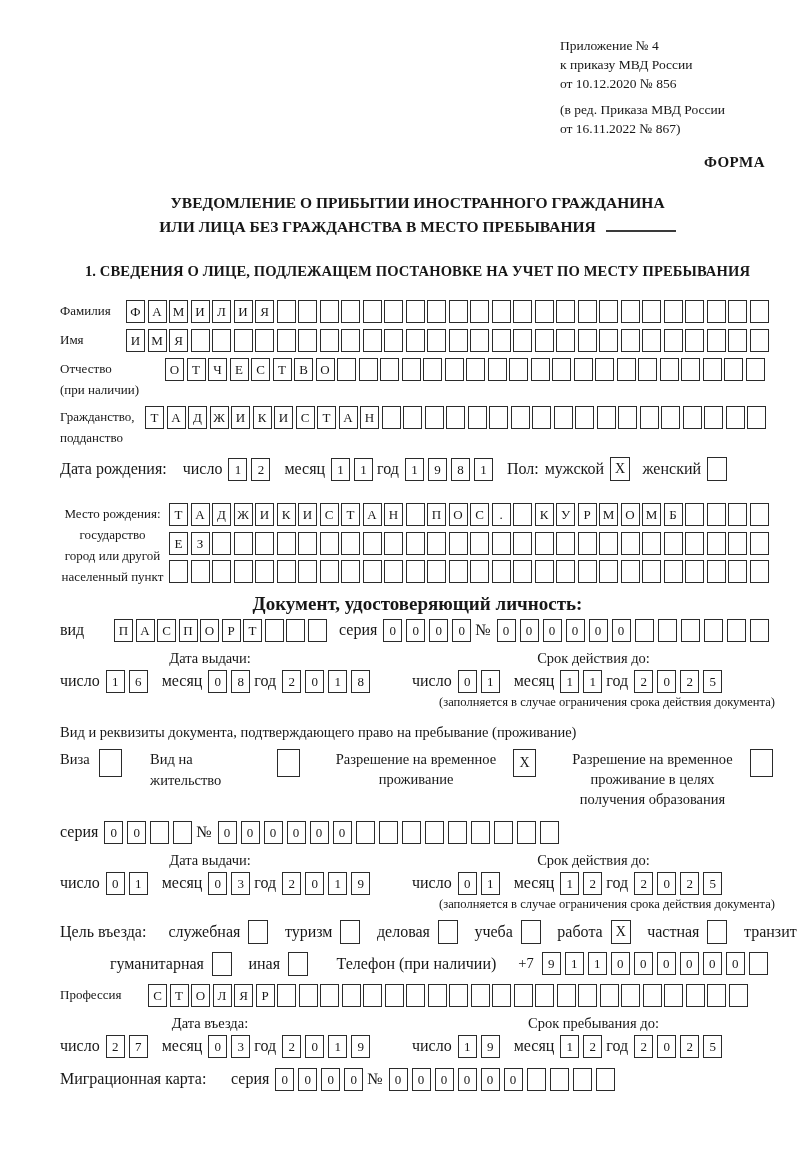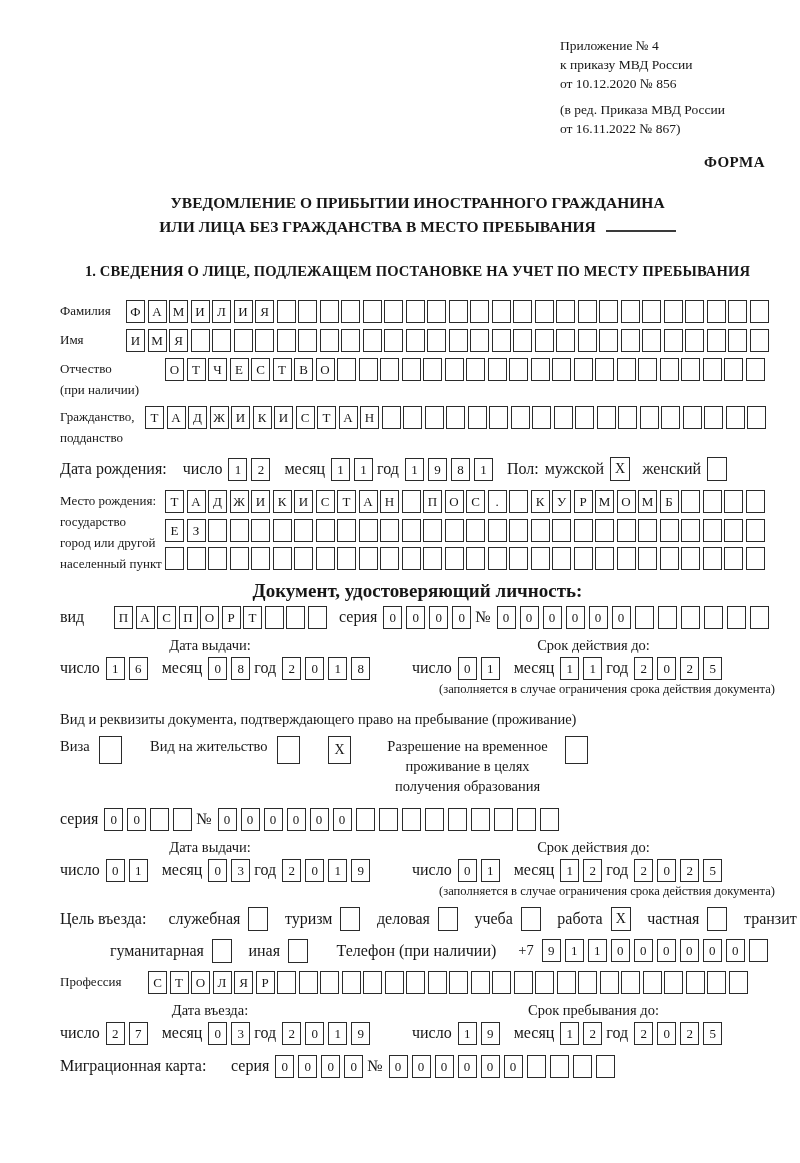--- a/index.html
+++ b/index.html
@@ -255,21 +255,21 @@
         <span class="cell">8</span>
         <span class="cell">1</span>
       </span>
     <span class="sub gapl">Пол:</span>
     <span class="sub">мужской</span>
     <span class="cell checkbox">X</span>
     <span class="sub gapl">женский</span>
     <span class="cell checkbox"></span>
   </div>
 
-  <div class="row" style="margin-top:9px;">
+  <div class="row" style="margin-top:22px;text-align:center;">
     <div class="flabel w105">
       <div>Место рождения:</div>
       <div>государство</div>
       <div>город или другой</div>
       <div>населенный пункт</div>
     </div>
     <div class="stack">
       <div class="cells">
           <span class="cell">Т</span>
           <span class="cell">А</span>
@@ -458,20 +458,21 @@
   <div class="opts-row">
     <div class="opt">
       <span class="opt-label">Виза</span>
       <span class="cell checkbox big"></span>
     </div>
     <div class="opt">
       <span class="opt-label">Вид на жительство</span>
       <span class="cell checkbox big"></span>
     </div>
     <div class="opt">
+      <span class="opt-label centered">Разрешение на временное проживание</span>
       <span class="cell checkbox big">X</span>
     </div>
     <div class="opt">
       <span class="opt-label centered">Разрешение на временное проживание в целях получения образования</span>
       <span class="cell checkbox big"></span>
     </div>
   </div>
 
   <div class="row inline" style="margin-top:12px;">
     <span class="sub">серия</span>

